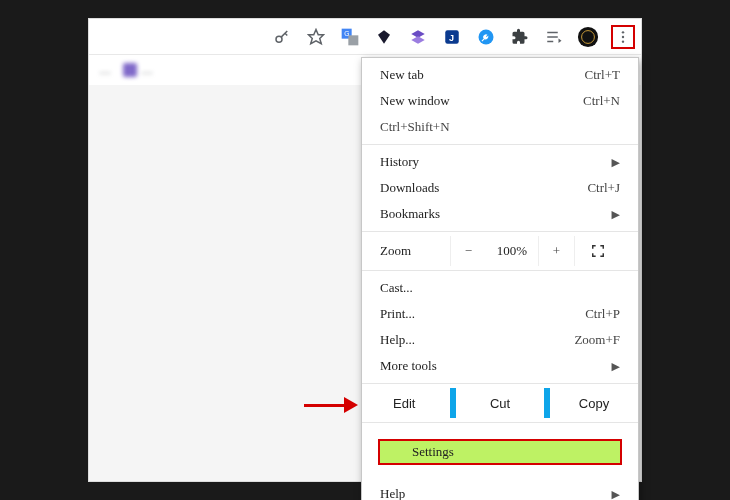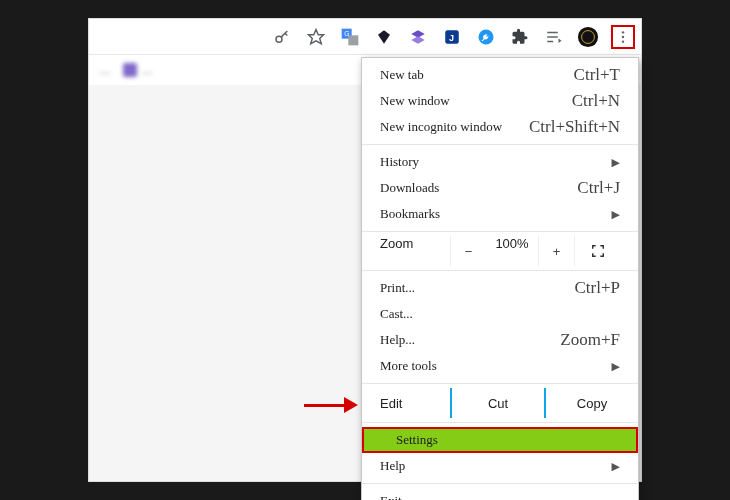--- a/index.html
+++ b/index.html
@@ -90,35 +90,36 @@
     display: flex;
     align-items: center;
     justify-content: space-between;
     padding: 5px 18px;
     cursor: pointer;
     height: 26px;
     font-family: Liberation Serif, serif;
   }
   .mi .sc {
     color: #444;
-    font-size: 17px;
+    font-size: 13px;
   }
   .sep {
     height: 1px;
     background: #e5e5e5;
     margin: 4px 0;
   }
   .arrow-r {
     color: #555;
     font-size: 11px;
   }
   .zoom-row {
     display: flex;
-    align-items: flex-start;
+    align-items: center;
     height: 30px;
+    font-family: Liberation Serif, serif;
   }
   .zoom-row .zlabel {
     padding-left: 18px;
     flex: 0 0 88px;
   }
   .zoom-row .zbtn {
     flex: 0 0 36px;
     text-align: center;
     color: #444;
     cursor: pointer;
@@ -141,37 +142,37 @@
     align-items: center;
     justify-content: center;
     cursor: pointer;
   }
   .edit-row {
     display: flex;
     align-items: center;
     height: 30px;
   }
   .edit-row .elabel {
-    padding-left: 18px;
+    padding-left: 31px;
     flex: 0 0 88px;
   }
   .edit-row .ebtn {
     flex: 1;
     text-align: center;
-    border-left: 2px solid #0ea5e9;
+    border-left: 6px solid #0ea5e9;
     height: 100%;
     display: flex;
     align-items: center;
     justify-content: center;
     cursor: pointer;
   }
   .settings-hl {
-    background: #84cc16;
+    background: #bef264;
     border: 2px solid #d40000;
-    margin: 0;
+    margin: 16px;
     padding-left: 32px;
   }
   
   .pointer-arrow {
     position: absolute;
     top: 397px;
     left: 304px;
     width: 54px;
     height: 16px;
   }
@@ -280,21 +281,20 @@
   <div class="menu">
     <div class="mi">
       <span>New tab</span>
       <span class="sc">Ctrl+T</span>
     </div>
     <div class="mi">
       <span>New window</span>
       <span class="sc">Ctrl+N</span>
     </div>
     <div class="mi">
-      <span>New incognito window</span>
       <span class="sc">Ctrl+Shift+N</span>
     </div>
     <div class="sep"></div>
     <div class="mi">
       <span>History</span>
       <span class="arrow-r">▶</span>
     </div>
     <div class="mi">
       <span>Downloads</span>
       <span class="sc">Ctrl+J</span>
@@ -310,25 +310,25 @@
       <span class="zval">100%</span>
       <span class="zbtn">+</span>
       <span class="zfs">
         <svg width="14" height="14" viewBox="0 0 24 24" fill="none" stroke="#333" stroke-width="2.5">
           <path d="M3 8V3h5M21 8V3h-5M3 16v5h5M21 16v5h-5"></path>
         </svg>
       </span>
     </div>
     <div class="sep"></div>
     <div class="mi">
+      <span>Cast...</span>
+    </div>
+    <div class="mi">
       <span>Print...</span>
       <span class="sc">Ctrl+P</span>
-    </div>
-    <div class="mi">
-      <span>Cast...</span>
     </div>
     <div class="mi">
       <span>Help...</span>
       <span class="sc">Zoom+F</span>
     </div>
     <div class="mi">
       <span>More tools</span>
       <span class="arrow-r">▶</span>
     </div>
     <div class="sep"></div>

